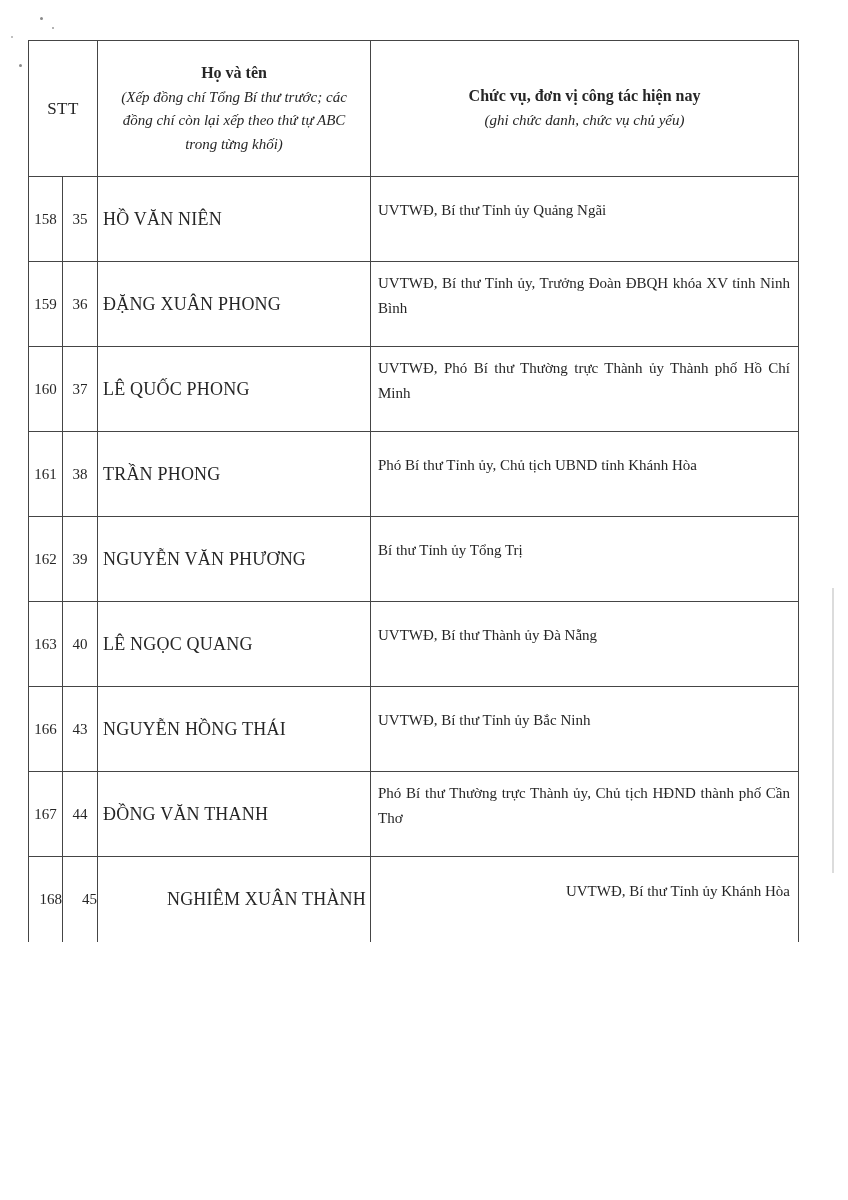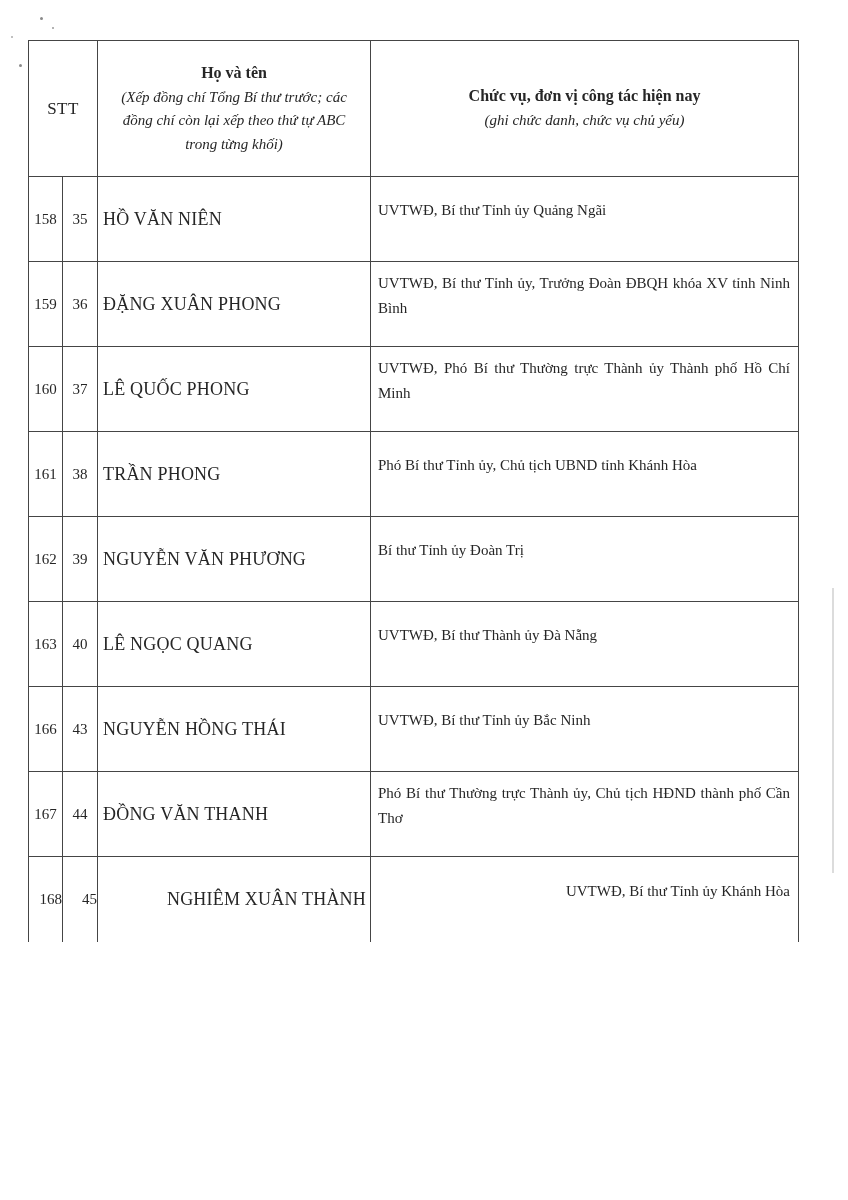--- a/index.html
+++ b/index.html
@@ -153,21 +153,21 @@
         <tr>
           <td class="cell-num">161</td>
           <td class="cell-num">38</td>
           <td class="cell-name">TRẦN PHONG</td>
           <td class="cell-pos">Phó Bí thư Tỉnh ủy, Chủ tịch UBND tỉnh Khánh Hòa</td>
         </tr>
         <tr>
           <td class="cell-num">162</td>
           <td class="cell-num">39</td>
           <td class="cell-name">NGUYỄN VĂN PHƯƠNG</td>
-          <td class="cell-pos">Bí thư Tỉnh ủy Đoàn Trị</td>
+          <td class="cell-pos">Bí thư Tỉnh ủy Tổng Trị</td>
         </tr>
         <tr>
           <td class="cell-num">163</td>
           <td class="cell-num">40</td>
           <td class="cell-name">LÊ NGỌC QUANG</td>
           <td class="cell-pos">UVTWĐ, Bí thư Thành ủy Đà Nẵng</td>
         </tr>
         <tr>
           <td class="cell-num">166</td>
           <td class="cell-num">43</td>

